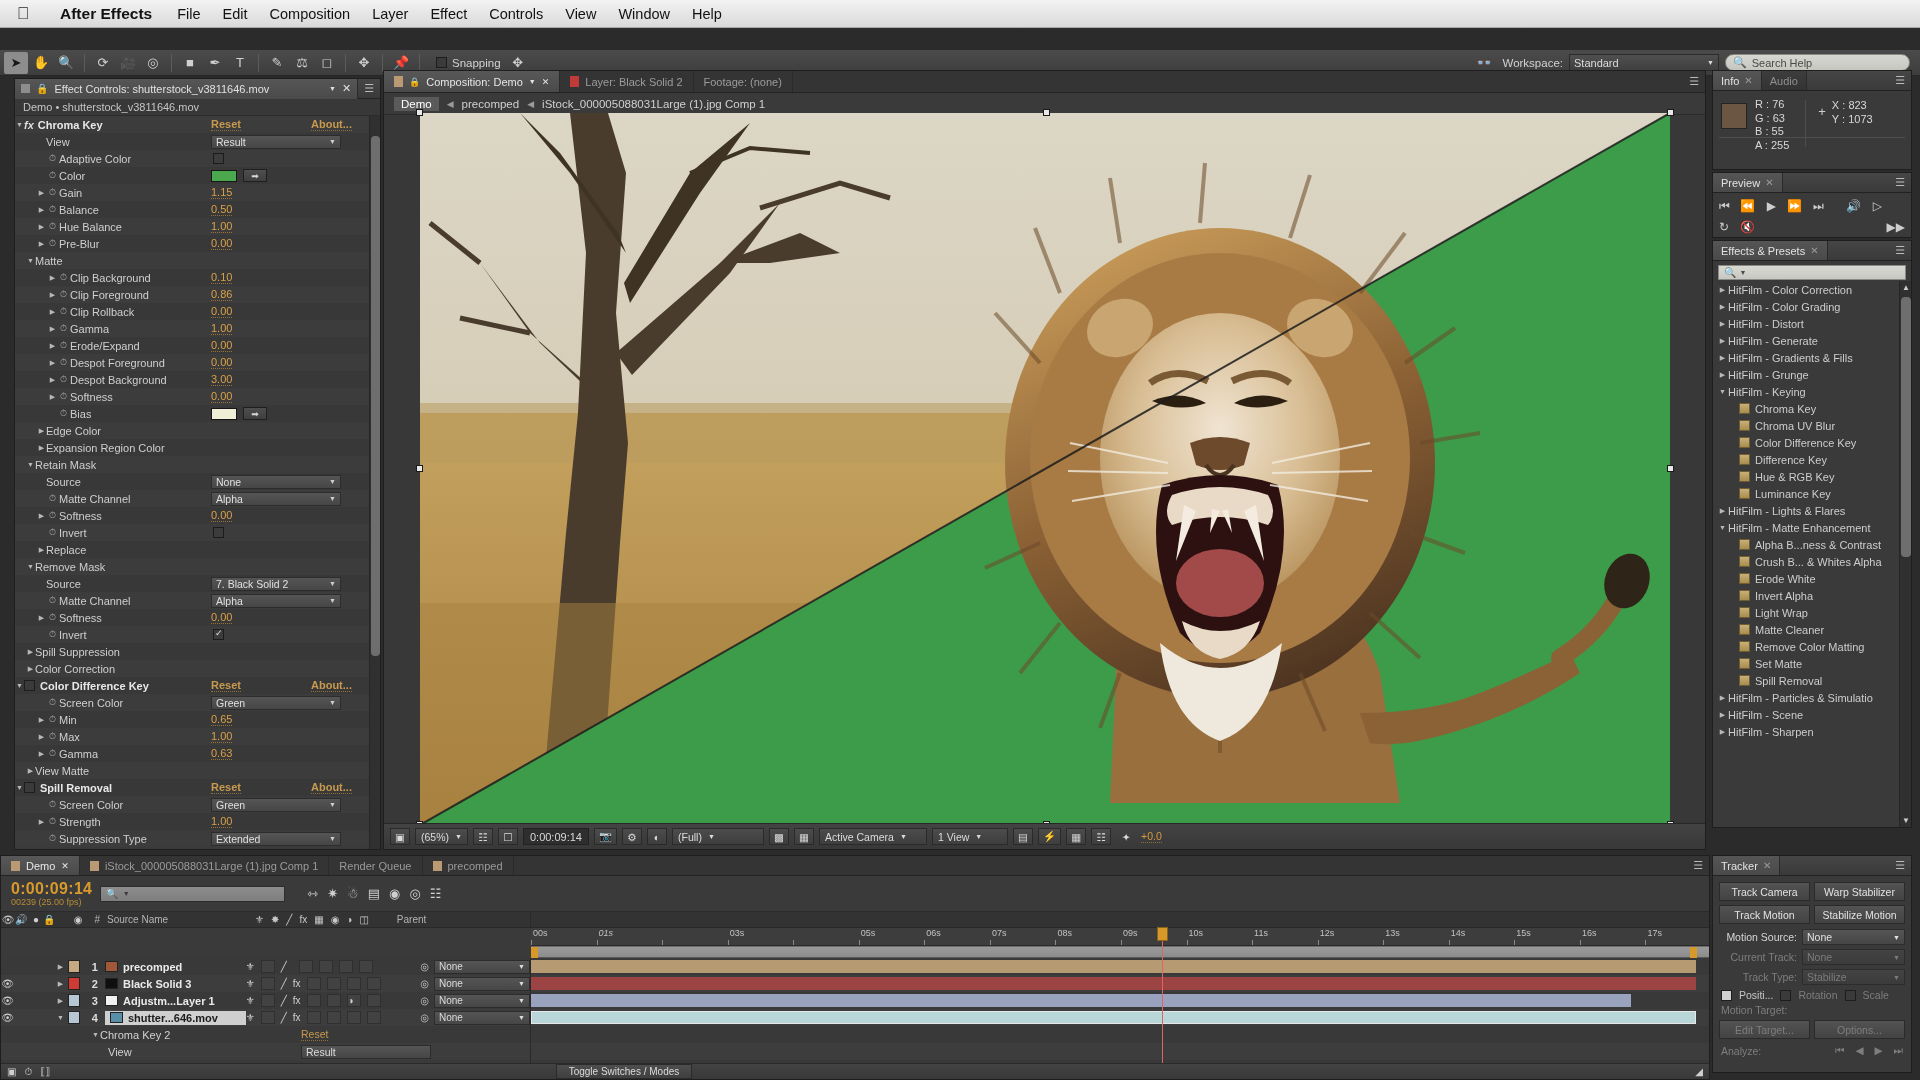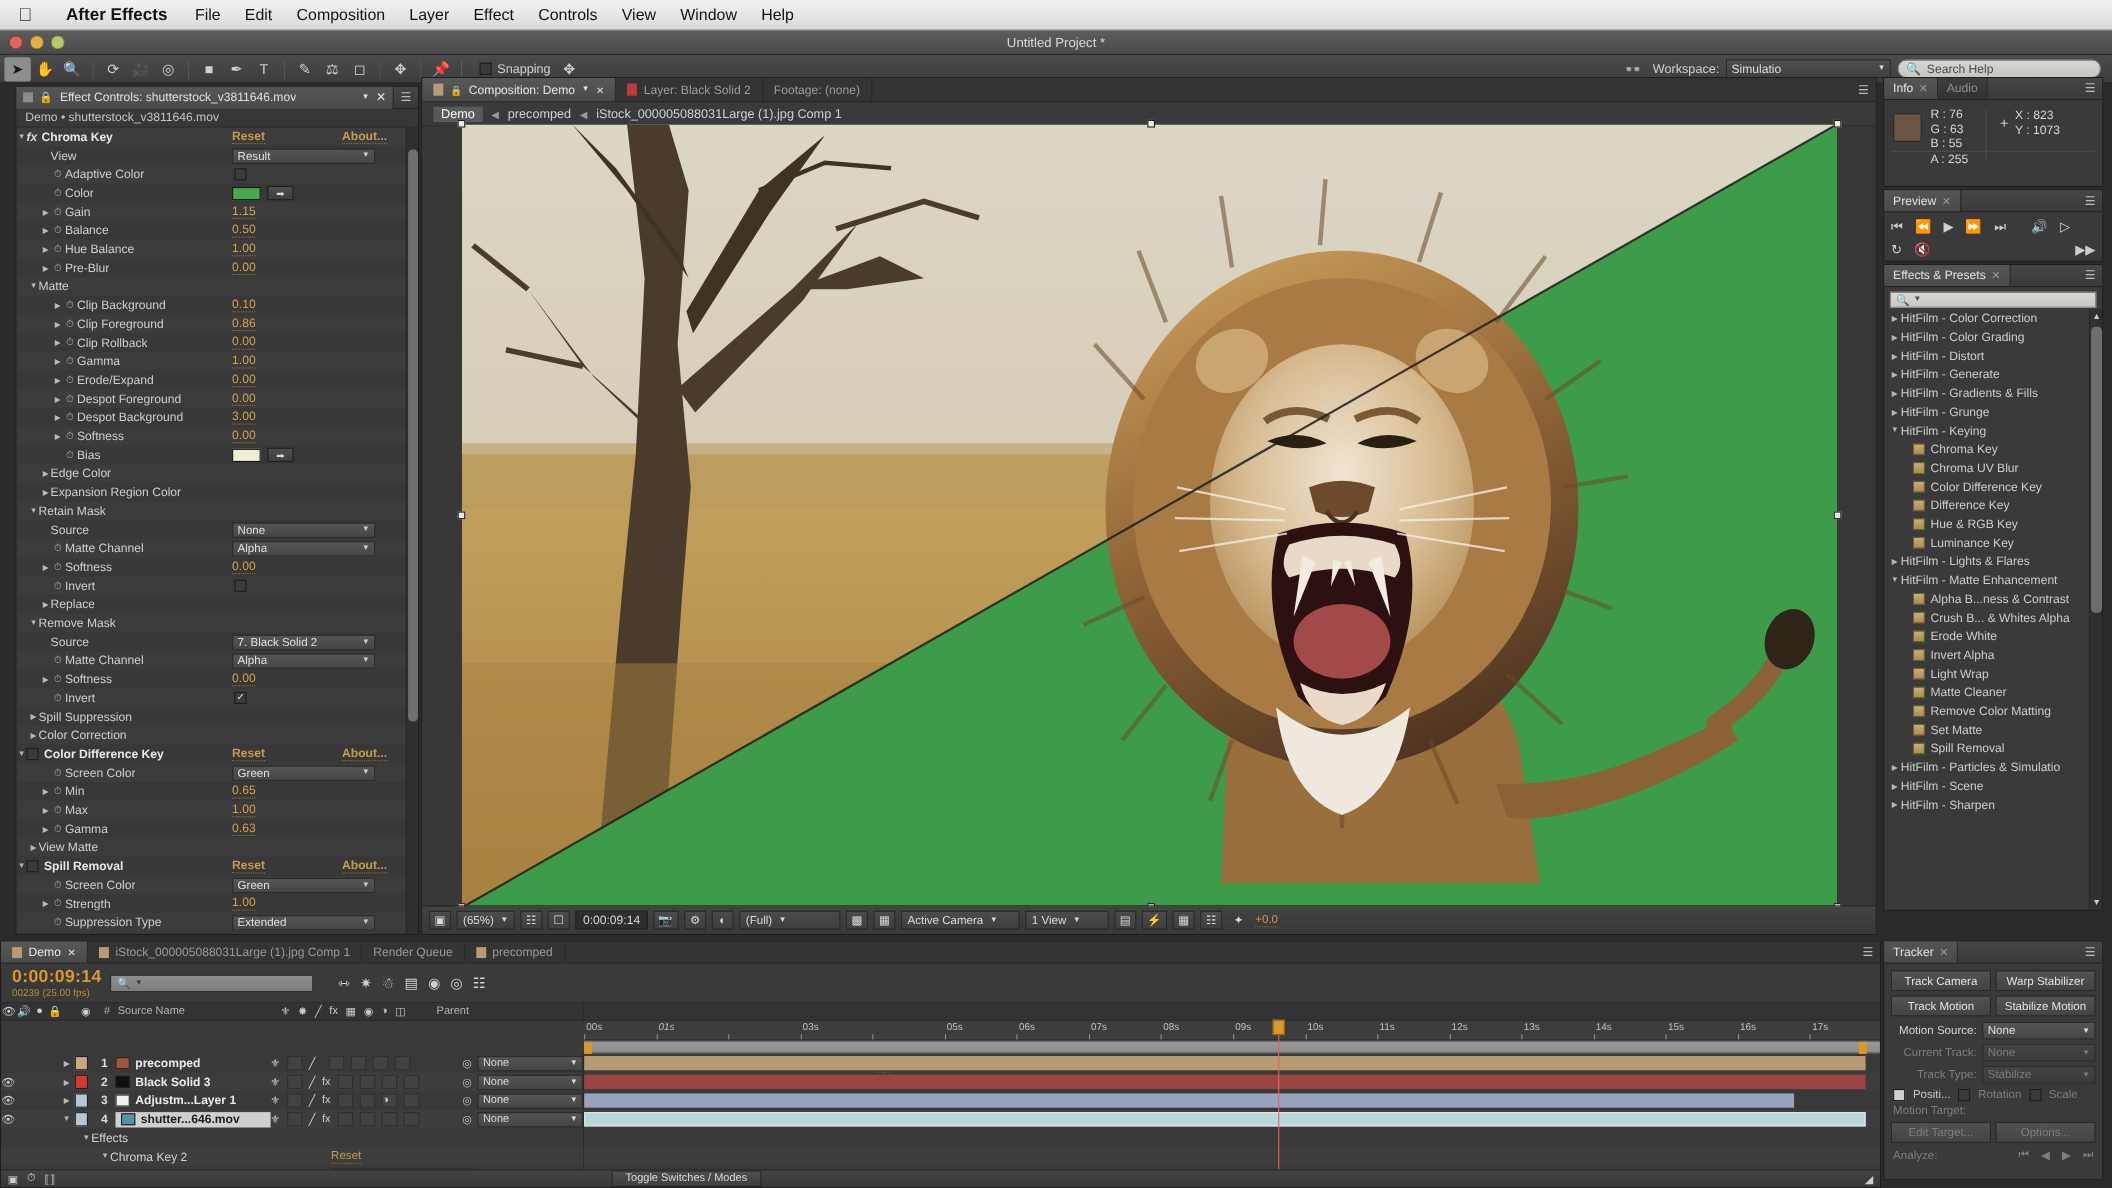--- a/index.html
+++ b/index.html
@@ -226,28 +226,20 @@
     <div class="mi">Edit</div>
     <div class="mi">Composition</div>
     <div class="mi">Layer</div>
     <div class="mi">Effect</div>
     <div class="mi">Controls</div>
     <div class="mi">View</div>
     <div class="mi">Window</div>
     <div class="mi">Help</div>
   </div>
 
-  <div class="titlebar">
-    <div class="tl-lights">
-      <i style="background:#e0655b"></i>
-      <i style="background:#e0b04a"></i>
-      <i style="background:#b8c96a"></i>
-    </div>
-    <div class="title">Untitled Project *</div>
-  </div>
 
   <div class="toolbar">
     <div class="tbtn active">➤</div>
     <div class="tbtn">✋</div>
     <div class="tbtn">🔍</div>
     <div class="tsep"></div>
     <div class="tbtn">⟳</div>
     <div class="tbtn">🎥</div>
     <div class="tbtn">◎</div>
     <div class="tsep"></div>
@@ -265,21 +257,21 @@
     <div class="tsep"></div>
     <div class="snapbox">
       <span class="chk"></span>
       <span>Snapping</span>
       <span class="tbtn">✥</span>
     </div>
     <div class="ws-area">
       <span class="tbtn">👓</span>
       <span class="ws-label">Workspace:</span>
       <div class="ws-select">
-        <span>Simulatio</span>
+        <span>Standard</span>
         <span style="font-size:7px">▼</span>
       </div>
       <div class="search-help">
         <span>🔍</span>
         <span>Search Help</span>
       </div>
     </div>
   </div>
 
   <div class="panel" id="effectControls">
@@ -1238,25 +1230,20 @@
             </span>
             <span style="display: flex; align-items: center; gap: 5px;">
               <span style="font-size: 10px;">◎</span>
               <span class="parent-sel">
                 <span>None</span>
                 <span style="font-size: 7px;">▼</span>
               </span>
             </span>
           </div>
           <div class="lrow">
-            <span style="width: 73px; flex: 0 0 auto;"></span>
-            <span class="tri">▼</span>
-            <span style="color: rgb(210, 210, 210);">Effects</span>
-          </div>
-          <div class="lrow">
             <span style="width: 90px; flex: 0 0 auto;"></span>
             <span class="tri">▼</span>
             <span style="color: rgb(210, 210, 210);">Chroma Key 2</span>
             <span style="position: absolute; left: 300px; font-size: 10.5px; color: rgb(199, 154, 78); border-bottom: 1px dotted rgb(142, 112, 56);">Reset</span>
           </div>
           <div class="lrow">
             <span style="width: 107px; flex: 0 0 auto;"></span>
             <span style="color: rgb(210, 210, 210);">View</span>
             <span class="parent-sel" style="position: absolute; left: 300px; font-size: 10.5px; width: 130px;">
               <span>Result</span>

